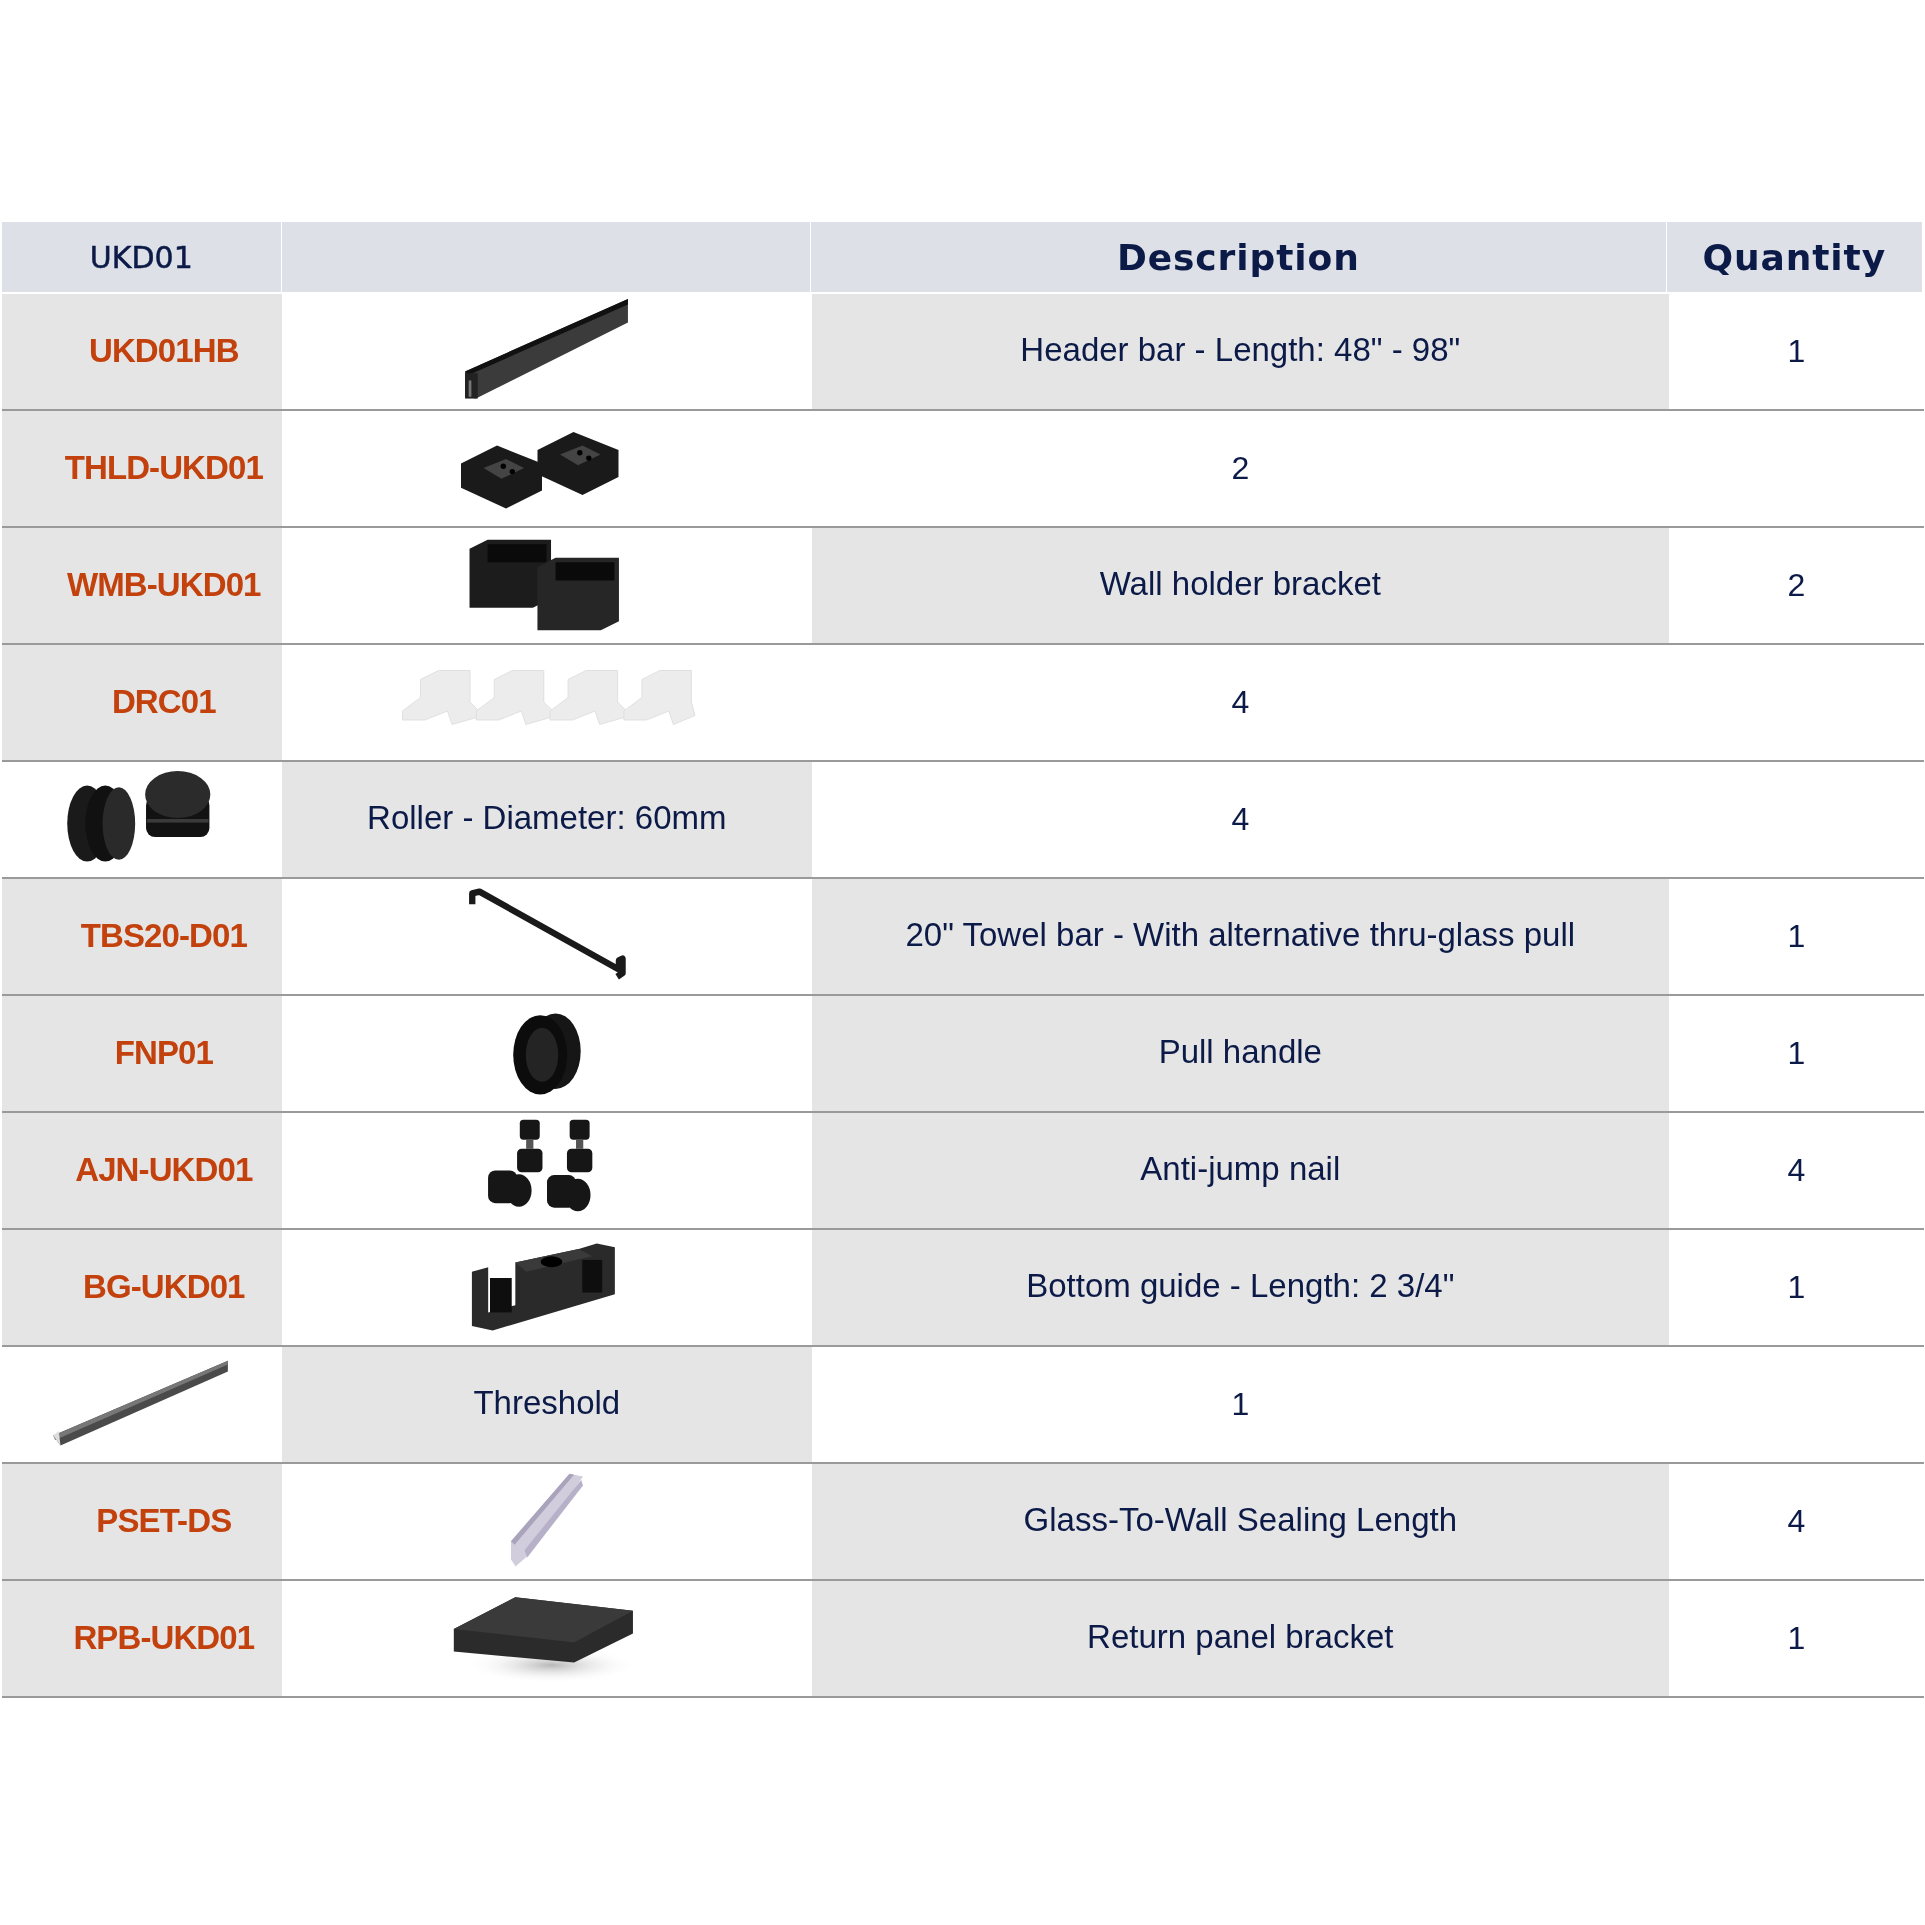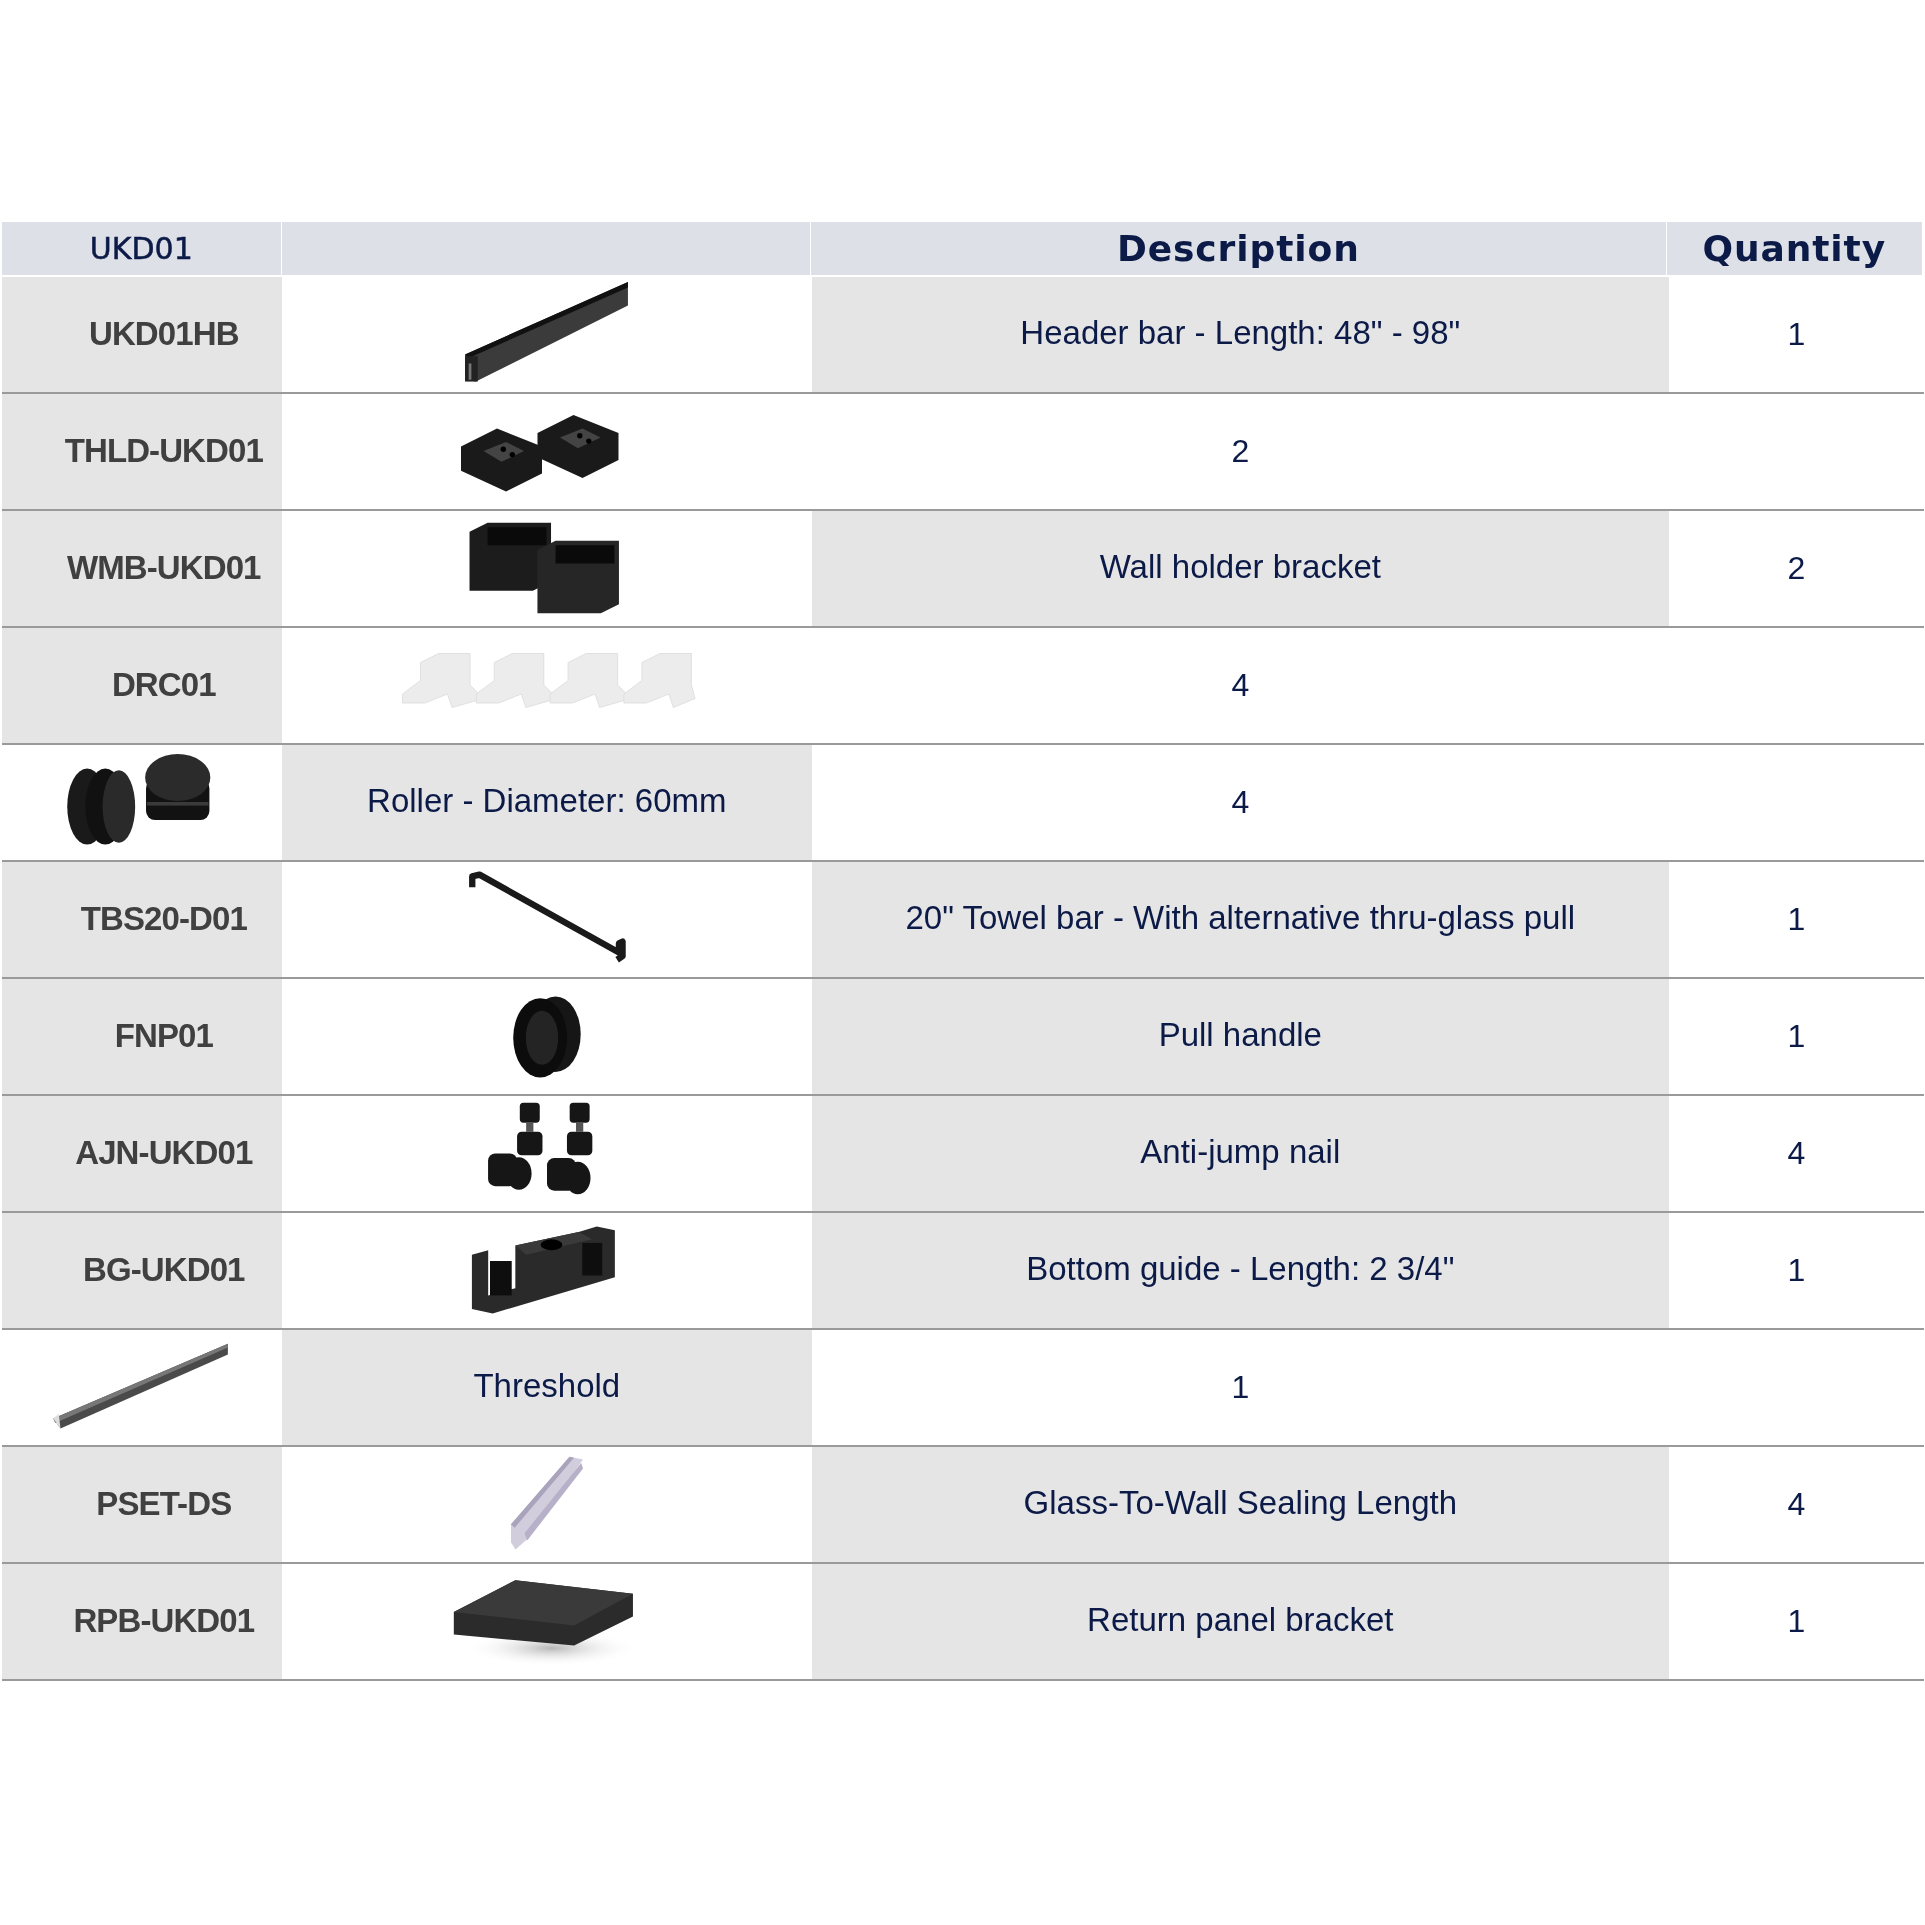--- a/index.html
+++ b/index.html
@@ -1,27 +1,27 @@
 <!DOCTYPE html>
 <html style="font-size:14.5px"><head>
 <meta charset="utf-8">
 <style>
   html, body { margin: 0; padding: 0; background: #ffffff; }
   body { width: 1926px; height: 1926px; position: relative; overflow: hidden;
          font-family: "Liberation Sans", sans-serif; color: #0c1a48; }
   .table { position: absolute; left: 1.8px; top: 222px; width: 1922px; }
-  .hdr { display: grid; grid-template-columns: 279px 528px 855px 255px; column-gap: 1px; height: 53px; }
+  .hdr { display: grid; grid-template-columns: 279px 528px 855px 255px; column-gap: 1px; height: 70px; }
   .hdr > div { background: #dde1e7; display: flex; align-items: center; justify-content: center;
                font-family: "DejaVu Sans", sans-serif; font-weight: bold; color: #0c1a48; }
   .hdr .h-code { font-size: 30px; font-weight: normal; -webkit-text-stroke: 0.5px #0c1a48; }
   .hdr .h-desc, .hdr .h-qty { font-size: 36px; letter-spacing: 0.9px; }
   .rowsep-top { height: 1.8px; background: #ffffff; }
   .row { display: grid; grid-template-columns: 280px 530px 857px 255px; height: 115px; border-bottom: 2.7px solid #9a9a9a; }
   .row > div { display: flex; align-items: center; justify-content: center; }
-  .c-code { background: #e5e5e5; font-weight: bold; font-size: 33px; letter-spacing: -0.9px; color: #404040; padding-left: 44px; }
+  .c-code { background: #e5e5e5; font-weight: bold; font-size: 33px; letter-spacing: -0.9px; color: #c2410c; padding-left: 44px; }
   .c-img { background: #ffffff; }
   .c-desc { background: #e5e5e5; font-size: 33px; color: #0c1a48; padding-bottom: 3.6px; }
   .c-qty { background: #ffffff; font-size: 32px; color: #0c1a48; }
   svg { display: block; }
 </style>
 </head>
 <body>
 
 <div class="table">
   <div class="hdr">

